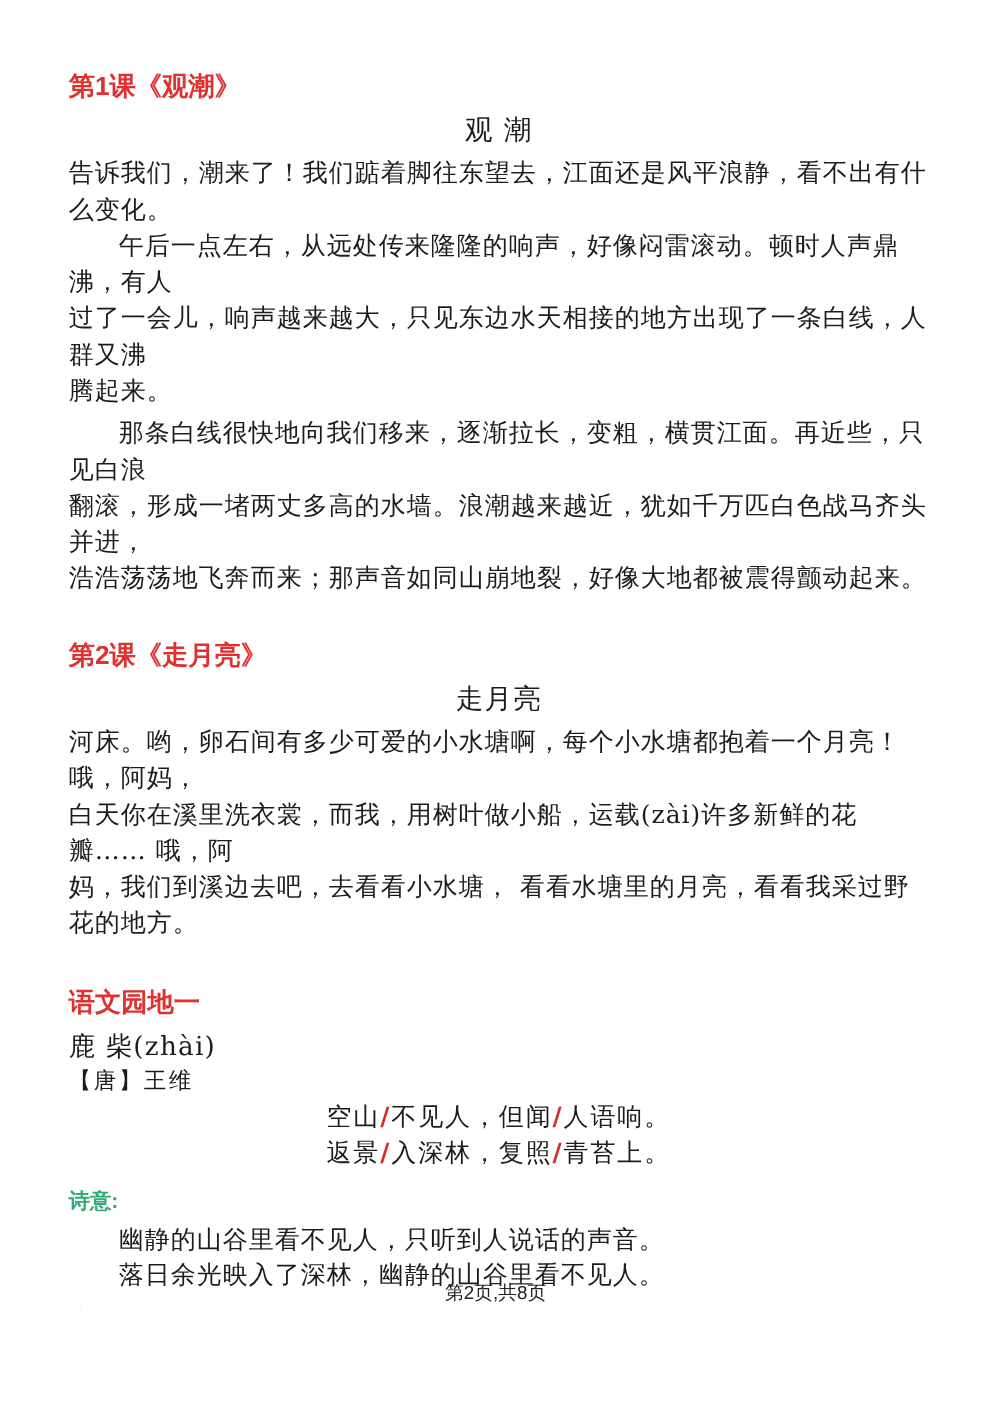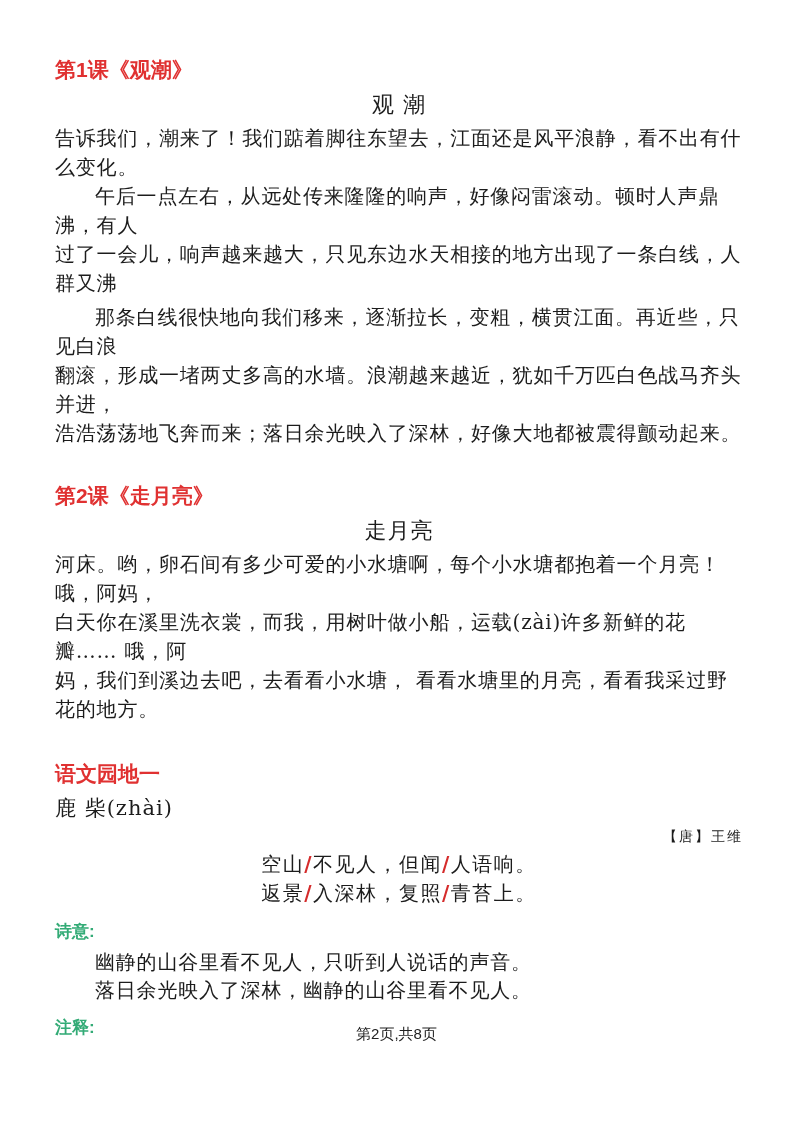--- a/index.html
+++ b/index.html
@@ -43,22 +43,22 @@
   .mt-38 { margin-top: 38px; }
 
   .poem-block { margin-top: 8px; }
   .poem-title {
     text-align: left;
     font-size: 21px;
     line-height: 28px;
     letter-spacing: 1px;
   }
   .poem-author {
-    text-align: right;
-    font-size: 14px;
+    text-align: left;
+    font-size: 18px;
     line-height: 28px;
     letter-spacing: 2px;
   }
   .poem-line {
     text-align: center;
     font-size: 20px;
     line-height: 29px;
     letter-spacing: 1.5px;
   }
   .slash { color: #d52b2b; font-weight: bold; }
@@ -90,25 +90,26 @@
 
 <div class="page">
   <div class="content">
 
     <div class="red-heading">第1课《观潮》</div>
     <div class="doc-title">观 潮</div>
     <div class="para">
       <div class="line">告诉我们，潮来了！我们踮着脚往东望去，江面还是风平浪静，看不出有什么变化。</div>
       <div class="line first">午后一点左右，从远处传来隆隆的响声，好像闷雷滚动。顿时人声鼎沸，有人</div>
       <div class="line">过了一会儿，响声越来越大，只见东边水天相接的地方出现了一条白线，人群又沸</div>
+      <div class="line">腾起来。</div>
     </div>
     <div class="para">
       <div class="line first">那条白线很快地向我们移来，逐渐拉长，变粗，横贯江面。再近些，只见白浪</div>
       <div class="line">翻滚，形成一堵两丈多高的水墙。浪潮越来越近，犹如千万匹白色战马齐头并进，</div>
-      <div class="line">浩浩荡荡地飞奔而来；落日余光映入了深林，好像大地都被震得颤动起来。</div>
+      <div class="line">浩浩荡荡地飞奔而来；那声音如同山崩地裂，好像大地都被震得颤动起来。</div>
     </div>
 
     <div class="red-heading mt-36">第2课《走月亮》</div>
     <div class="doc-title">走月亮</div>
     <div class="para">
       <div class="line">河床。哟，卵石间有多少可爱的小水塘啊，每个小水塘都抱着一个月亮！哦，阿妈，</div>
       <div class="line">白天你在溪里洗衣裳，而我，用树叶做小船，运载(zài)许多新鲜的花瓣…… 哦，阿</div>
       <div class="line">妈，我们到溪边去吧，去看看小水塘， 看看水塘里的月亮，看看我采过野花的地方。</div>
     </div>
 

